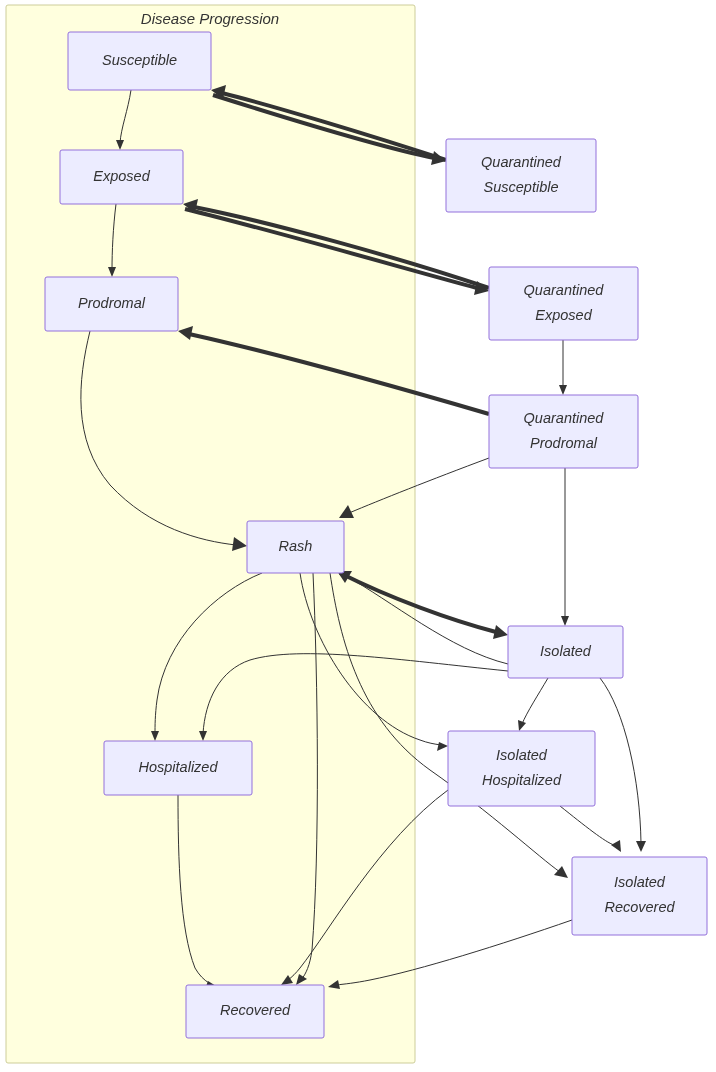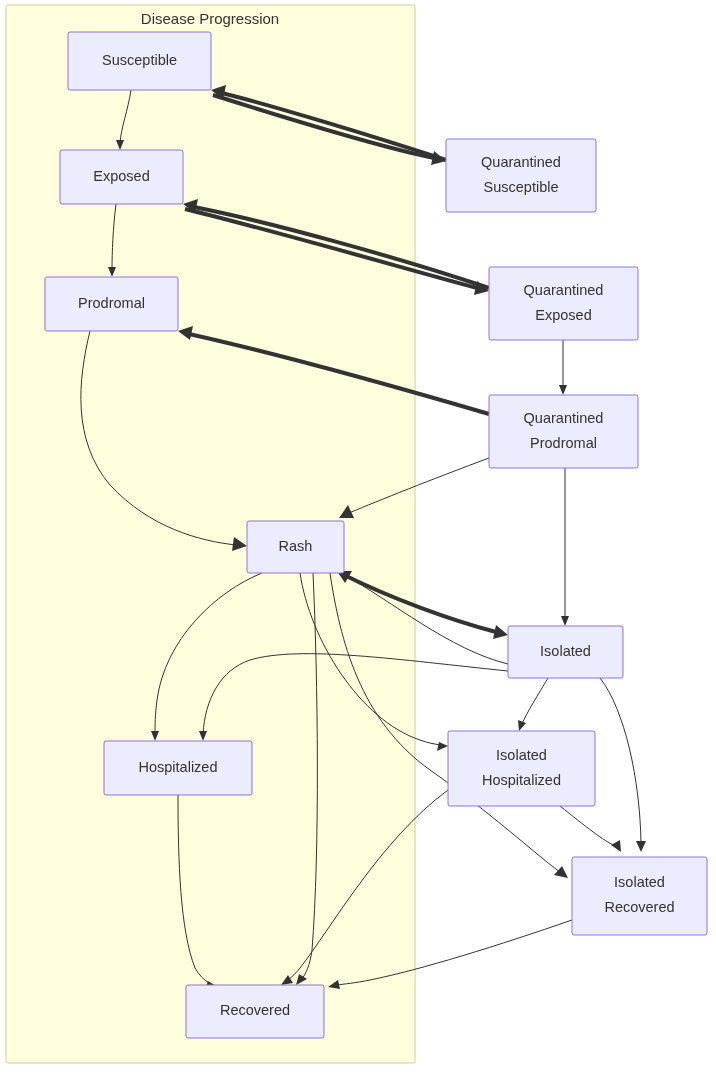--- a/index.html
+++ b/index.html
@@ -1,18 +1,18 @@
 <!DOCTYPE html>
 <html><head>
 <meta charset="utf-8">
 <style>
   html,body{margin:0;padding:0;background:#ffffff;}
   body{width:716px;height:1072px;position:relative;overflow:hidden;
        font-family:"Liberation Sans","DejaVu Sans",sans-serif;}
-  #stage{position:absolute;left:0;top:0;width:716px;height:1072px;}
+  #stage{position:absolute;left:0;top:0;width:716px;height:1072px;font-style:italic;}
   svg#graph{position:absolute;left:0;top:0;width:716px;height:1072px;}
   .node-label{fill:#333333;font-size:14.5px;font-family:"Liberation Sans","DejaVu Sans",sans-serif;
               text-anchor:middle;dominant-baseline:middle;}
   .cluster-label{fill:#333333;font-size:15px;font-family:"Liberation Sans","DejaVu Sans",sans-serif;
                  text-anchor:middle;dominant-baseline:middle;}
   .nodebox{fill:#ececff;stroke:#9370db;stroke-width:1px;}
   .clusterbox{fill:#ffffde;stroke:#cdcd9a;stroke-width:1px;}
   .edge{fill:none;stroke:#333333;stroke-width:1px;}
   .edge.thick{stroke-width:4px;}
   .ahead{fill:#333333;stroke:none;}

